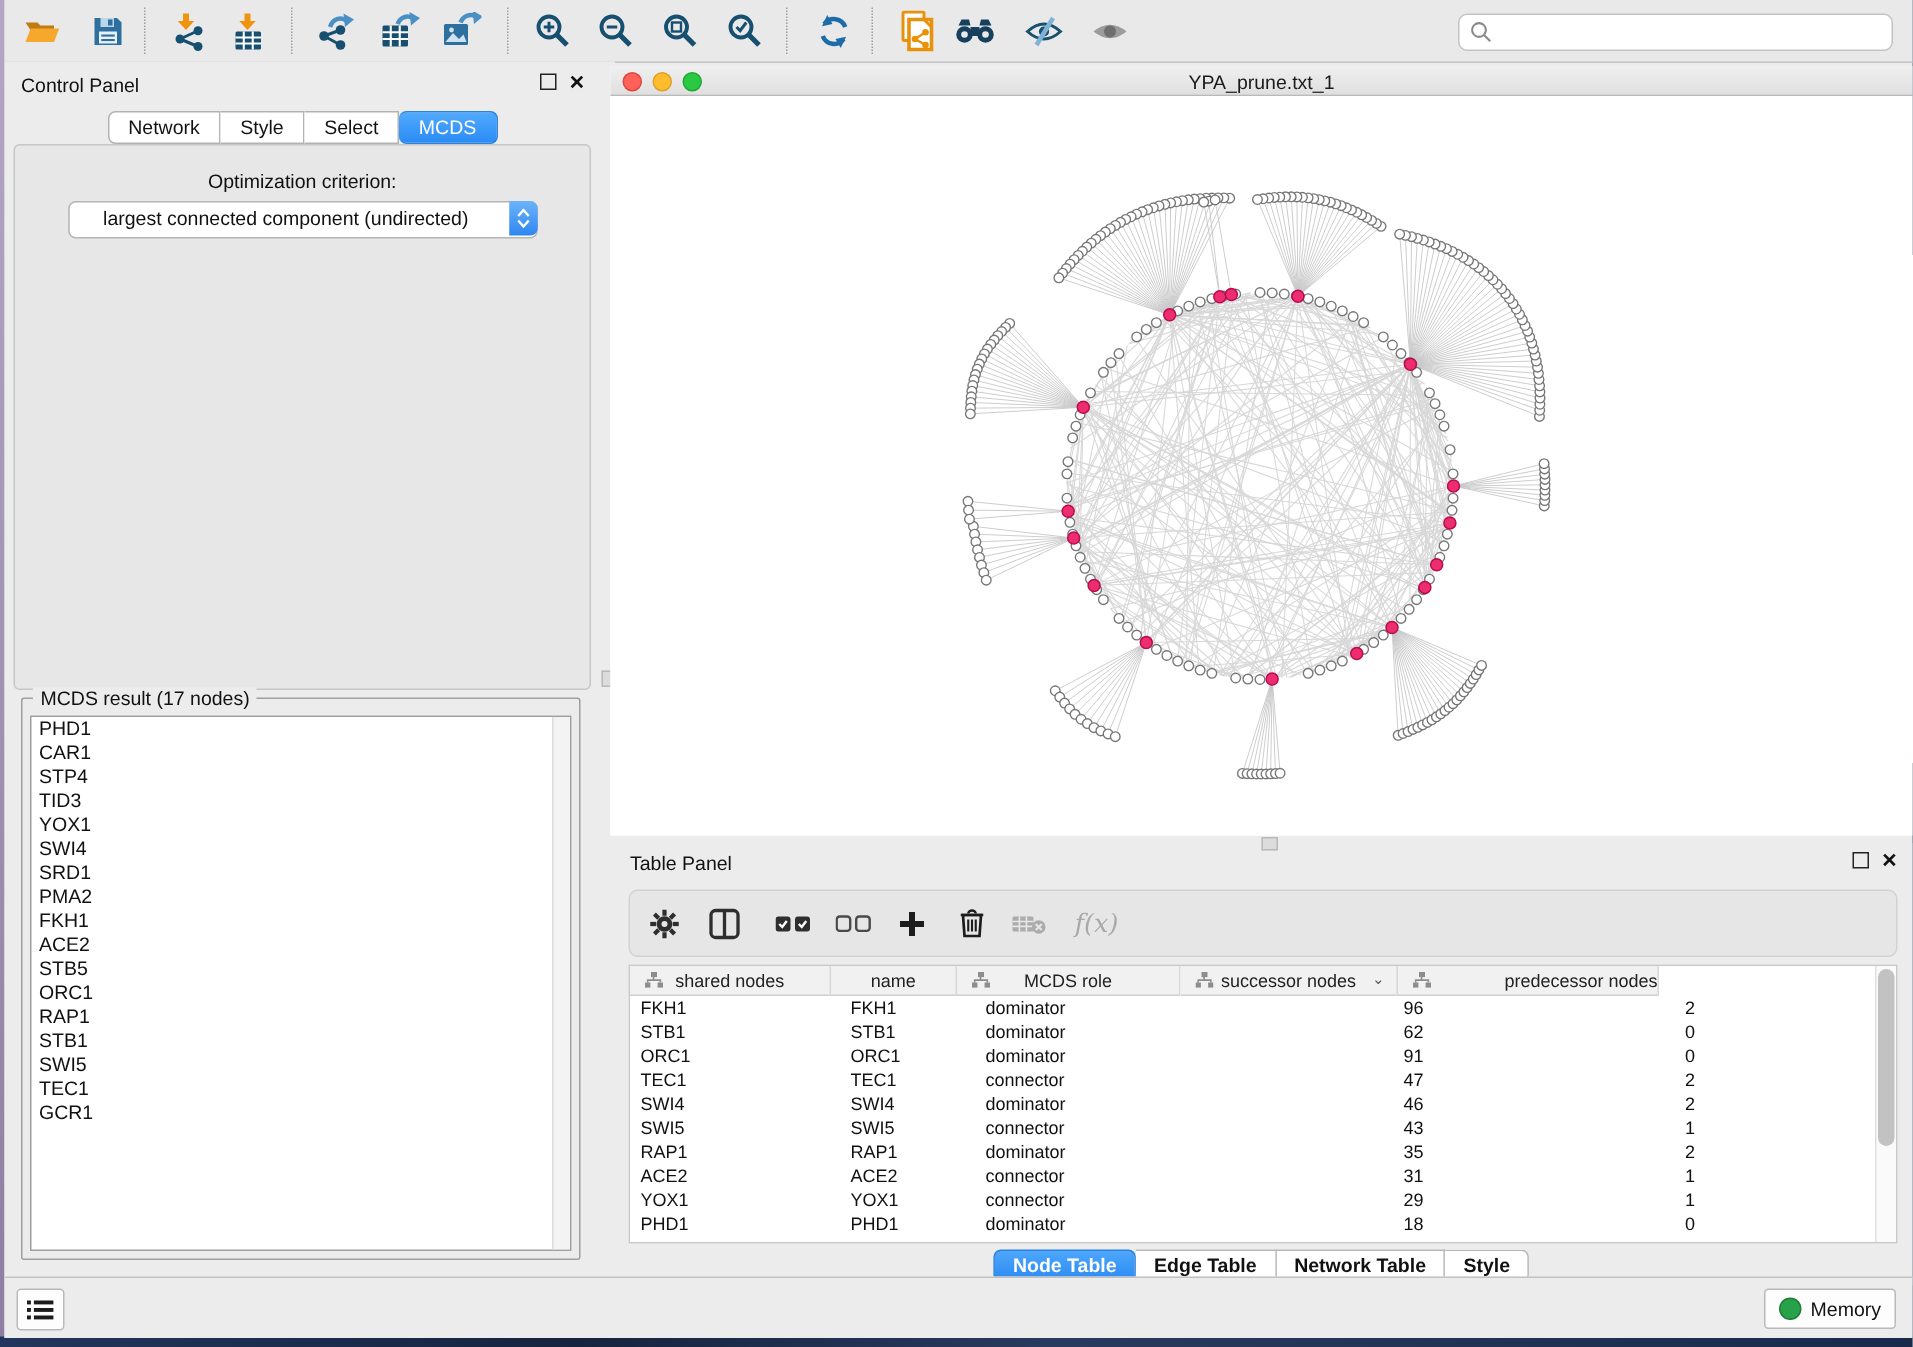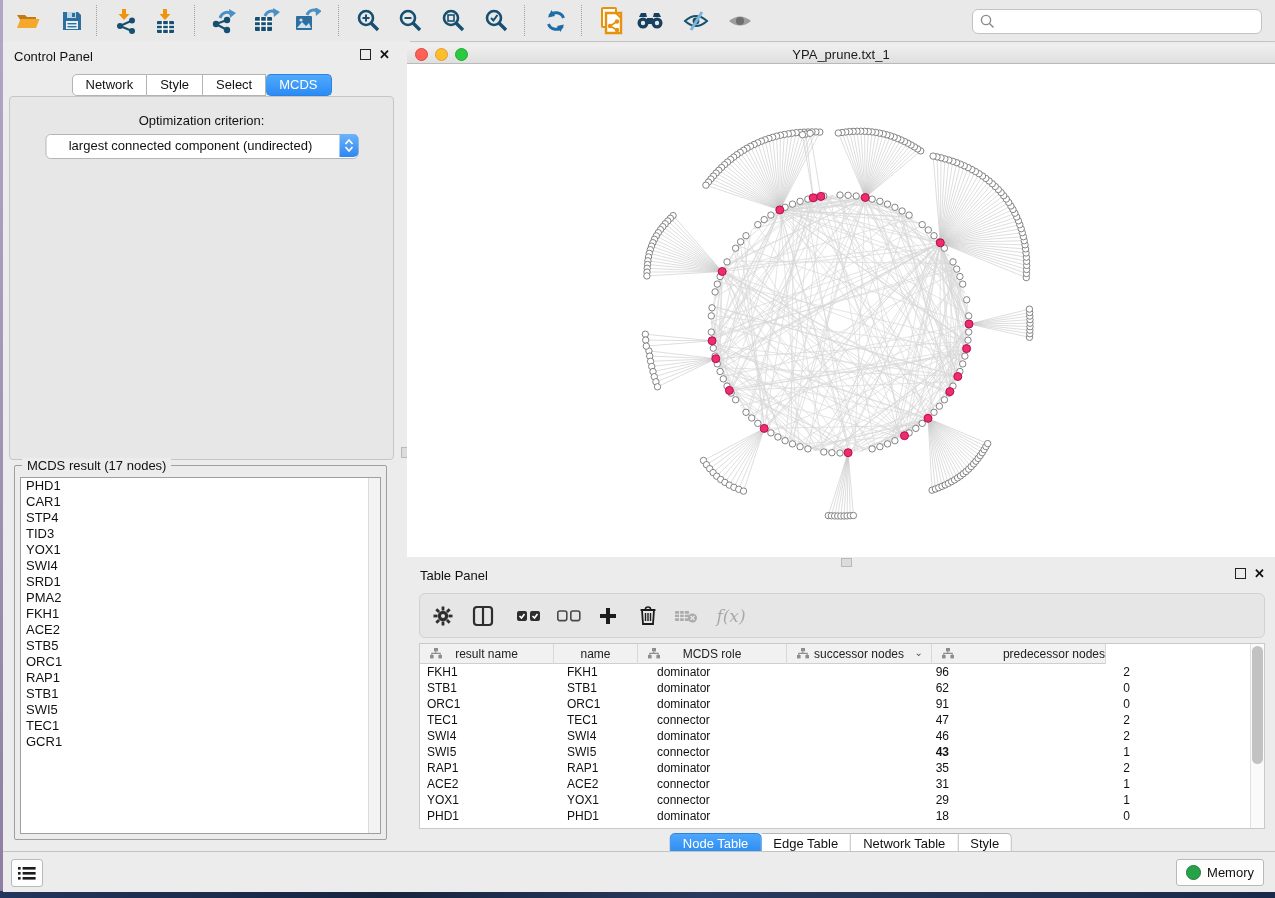--- a/index.html
+++ b/index.html
@@ -75,21 +75,21 @@
       border-right:1px solid #d8d8d8;background:#f1f1f1;box-shadow:inset 0 -1px 0 #cfcfcf;}
   .th .hicon{position:absolute;left:10px;top:4px;}
   .th .sort{position:absolute;right:8px;top:3px;color:#555;font-size:10px;}
   .tbody{position:absolute;left:0;top:20px;right:0;}
   .tr{display:flex;height:16px;}
   .td{font-size:12px;line-height:16px;color:#111;white-space:nowrap;overflow:hidden;}
   .td.l{padding-left:7px;text-align:left;}
   .td.r{padding-right:8px;text-align:right;}
   .tscroll{position:absolute;right:0;top:0;bottom:0;width:13px;background:#fafafa;border-left:1px solid #e0e0e0;}
   .tscroll .thumb{position:absolute;left:1px;right:1px;top:2px;height:118px;background:#c2c2c2;border-radius:6px;}
-  .btabs{position:absolute;top:271px;left:50%;transform:translateX(-50%);display:flex;}
+  .btabs{position:absolute;top:271px;left:50%;transform:translateX(-50%);display:flex;font-weight:bold;}
   .btab{height:20px;line-height:20px;padding:0 12px;background:#fff;border:1px solid #b6b6b6;border-left-width:0;
       font-size:13px;color:#111;}
   .btab:first-child{border-left-width:1px;border-radius:5px 0 0 5px;}
   .btab:last-child{border-radius:0 5px 5px 0;}
   .btab.active{background:linear-gradient(#4ea7fc,#2b8af2);color:#fff;border-color:#2b82e0;border-radius:5px;}
 
   
   .statusbar{position:absolute;left:0;right:0;bottom:0;height:40px;background:#ececec;border-top:1px solid #c2c2c2;}
   .list-btn{position:absolute;left:8px;top:7px;width:30px;height:26px;background:#fdfdfd;border:1px solid #b9b9b9;
       border-radius:3px;display:flex;align-items:center;justify-content:center;}
@@ -1159,21 +1159,21 @@
       <div class="thead" id="thead">
           <div class="th" style="width: 133px;">
             <span class="hicon"><svg width="12" height="11" viewBox="0 0 12 11">
                 <g fill="#8d8d8d">
                   <rect x="4" y="0" width="4" height="3.4"></rect>
                   <rect x="0" y="7" width="3.6" height="3.4"></rect>
                   <rect x="8.4" y="7" width="3.6" height="3.4"></rect>
                   <path d="M5.7 3.4 v2 M1.8 7 v-1.6 h8.4 V7" stroke="#8d8d8d" stroke-width="1.1" fill="none"></path>
                 </g>
               </svg></span>
-            <span>result name</span>
+            <span>shared nodes</span>
           </div>
           <div class="th" style="width: 83px;">
             <span>name</span>
           </div>
           <div class="th" style="width: 148px;">
             <span class="hicon"><svg width="12" height="11" viewBox="0 0 12 11">
                 <g fill="#8d8d8d">
                   <rect x="4" y="0" width="4" height="3.4"></rect>
                   <rect x="0" y="7" width="3.6" height="3.4"></rect>
                   <rect x="8.4" y="7" width="3.6" height="3.4"></rect>
@@ -1239,21 +1239,21 @@
             <div class="td l" style="width: 133px;">SWI4</div>
             <div class="td l" style="width: 83px;">SWI4</div>
             <div class="td l" style="width: 148px;">dominator</div>
             <div class="td r" style="width: 144px;">46</div>
             <div class="td r" style="width: 173px;">2</div>
           </div>
           <div class="tr">
             <div class="td l" style="width: 133px;">SWI5</div>
             <div class="td l" style="width: 83px;">SWI5</div>
             <div class="td l" style="width: 148px;">connector</div>
-            <div class="td r" style="width: 144px; font-weight: bold;">43</div>
+            <div class="td r" style="width: 144px;">43</div>
             <div class="td r" style="width: 173px;">1</div>
           </div>
           <div class="tr">
             <div class="td l" style="width: 133px;">RAP1</div>
             <div class="td l" style="width: 83px;">RAP1</div>
             <div class="td l" style="width: 148px;">dominator</div>
             <div class="td r" style="width: 144px;">35</div>
             <div class="td r" style="width: 173px;">2</div>
           </div>
           <div class="tr">

